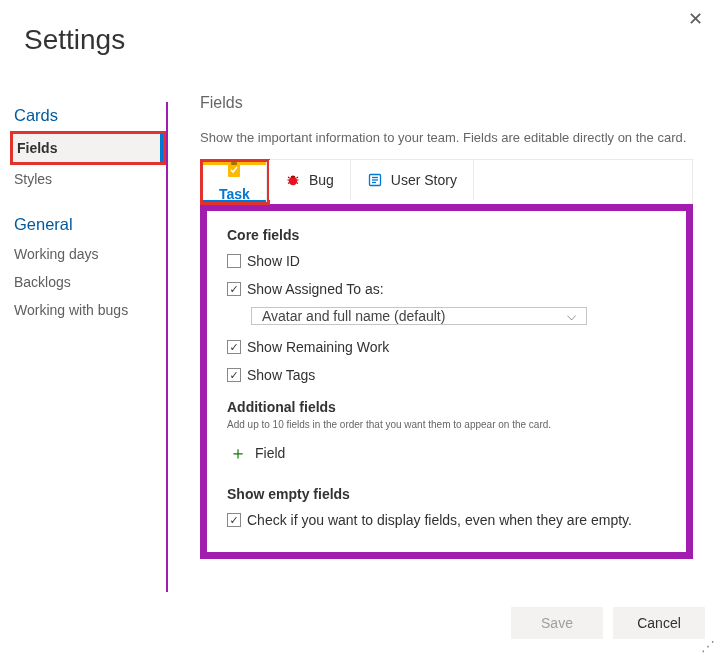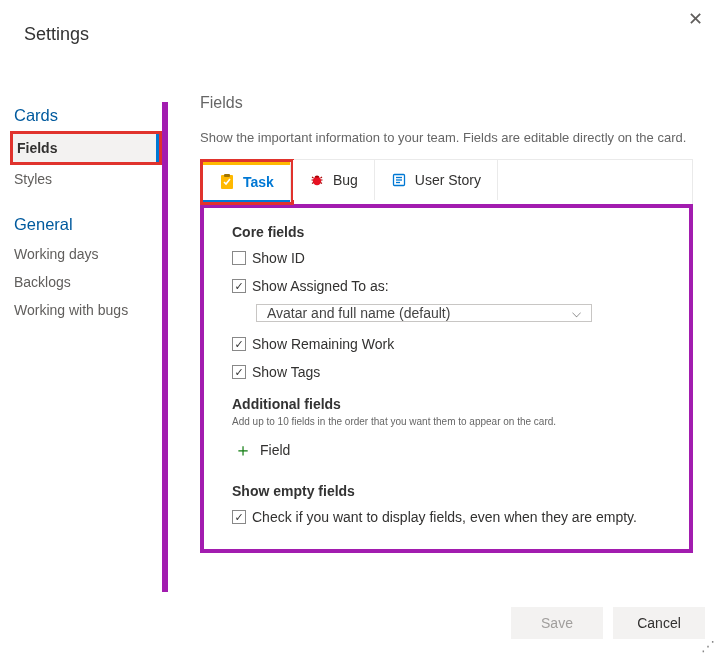--- a/index.html
+++ b/index.html
@@ -20,38 +20,38 @@
     position: absolute;
     top: 10px;
     right: 14px;
     font-size: 18px;
     color: #605e5c;
     cursor: pointer;
     font-weight: 300;
     line-height: 1;
   }
   .dlg-title {
-    font-size: 18px;
+    font-size: 28px;
     font-weight: 300;
     color: #333;
     padding: 24px 0 0 24px;
   }
   .body-area {
     position: absolute;
     top: 80px;
     left: 0;
     right: 12px;
     bottom: 50px;
   }
   .sidebar {
     position: absolute;
     left: 10px;
     top: 22px;
     width: 158px;
-    border-right: 6px solid #a21caf;
+    border-right: 2px solid #a21caf;
     height: 490px;
   }
   .nav-section-title {
     color: #005a9e;
     font-size: 16.5px;
     font-weight: 400;
     padding: 4px 4px 6px 4px;
   }
   .nav-item {
     padding: 6px 4px;
@@ -98,29 +98,30 @@
     height: 40px;
     color: #323130;
     cursor: pointer;
     background: #fff;
     border-right: 1px solid #eaeaea;
   }
   .tab.active {
     color: #0078d4;
     font-weight: 600;
     box-shadow: inset 0 -2px 0 #0078d4, inset 0 3px 0 #ffb900;
+    flex-direction: column;
   }
   .tab-highlight {
     border: 3px solid #e0332d;
     display: inline-flex;
     margin: -1px;
   }
   .tab-panel {
-    border: 4px solid #a21caf;
-    padding: 16px 20px 18px 28px;
+    border: 7px solid #a21caf;
+    padding: 16px 20px 18px 20px;
   }
   .sub-head {
     font-weight: 600;
     font-size: 14px;
     margin: 10px 0 4px 0;
     color: #333;
   }
   .sub-head.first { margin-top: 0; }
   .sub-desc { font-size: 10px; color: #666; margin-bottom: 8px; }
   .chk-row {

